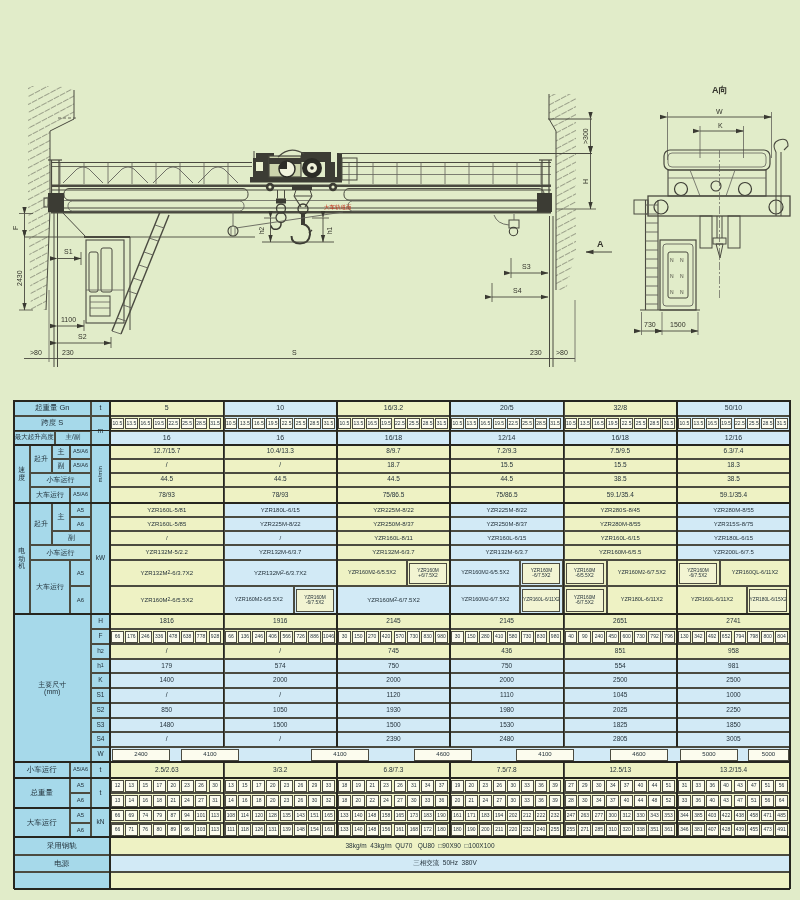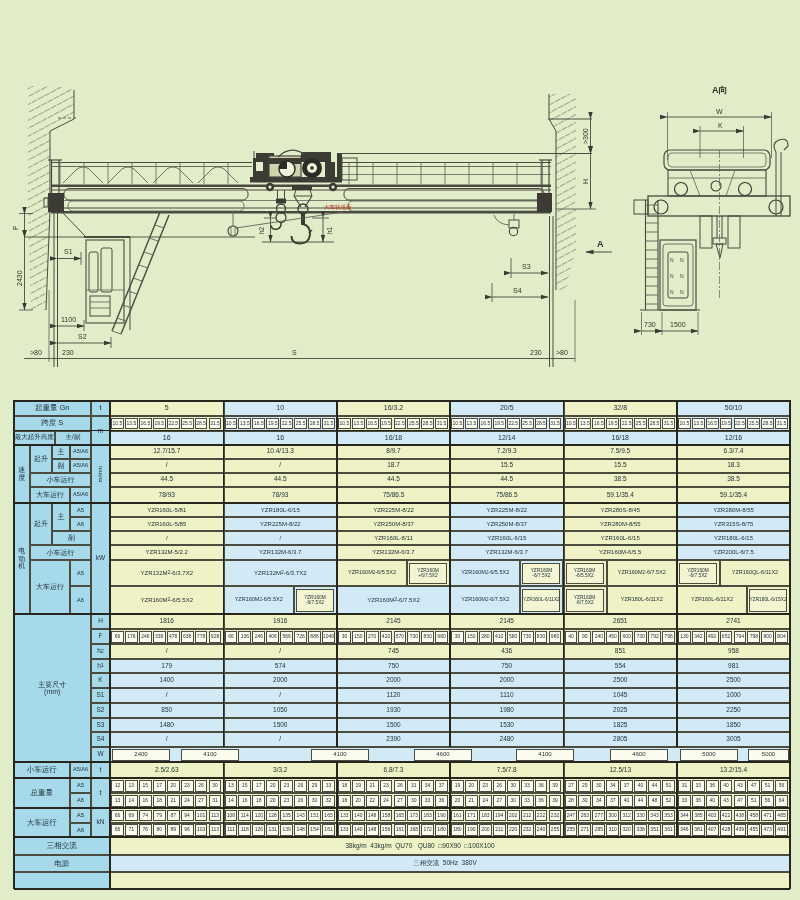--- a/index.html
+++ b/index.html
@@ -418,21 +418,21 @@
 <div class="c h" style="left:70px;top:762px;width:21px;height:16px;font-size:5.5px;">A5/A6</div>
 <div class="c h" style="left:91px;top:762px;width:19px;height:16px;font-size:7px;">t</div>
 <div class="c h" style="left:13.5px;top:778px;width:56.5px;height:30px;font-size:7.5px;">总重量</div>
 <div class="c h" style="left:70px;top:778px;width:21px;height:15px;font-size:6px;">A5</div>
 <div class="c h" style="left:70px;top:793px;width:21px;height:15px;font-size:6px;">A6</div>
 <div class="c h" style="left:91px;top:778px;width:19px;height:30px;font-size:7px;">t</div>
 <div class="c h" style="left:13.5px;top:808px;width:56.5px;height:29.0px;font-size:7.5px;">大车运行</div>
 <div class="c h" style="left:70px;top:808px;width:21px;height:14.5px;font-size:6px;">A5</div>
 <div class="c h" style="left:70px;top:822.5px;width:21px;height:14.5px;font-size:6px;">A6</div>
 <div class="c h" style="left:91px;top:808px;width:19px;height:29.0px;font-size:6.5px;">kN</div>
-<div class="c h" style="left:13.5px;top:837px;width:96.5px;height:18px;font-size:7.5px;">三相交流</div>
+<div class="c h" style="left:13.5px;top:837px;width:96.5px;height:18px;font-size:7.5px;">采用钢轨</div>
 <div class="c h" style="left:13.5px;top:855px;width:96.5px;height:17px;font-size:7.5px;">电源</div>
 <div class="c h" style="left:13.5px;top:872px;width:96.5px;height:17px;font-size:7px;"></div>
 
 <div class="c y" style="left:110px;top:400px;width:113.5px;height:16px;font-size:7px;">5</div>
 <div class="c b" style="left:223.5px;top:400px;width:113.5px;height:16px;font-size:7px;">10</div>
 <div class="c y" style="left:337px;top:400px;width:113px;height:16px;font-size:7px;">16/3.2</div>
 <div class="c b" style="left:450px;top:400px;width:113.5px;height:16px;font-size:7px;">20/5</div>
 <div class="c y" style="left:563.5px;top:400px;width:113.5px;height:16px;font-size:7px;">32/8</div>
 <div class="c b" style="left:677px;top:400px;width:113px;height:16px;font-size:7px;">50/10</div>
 

